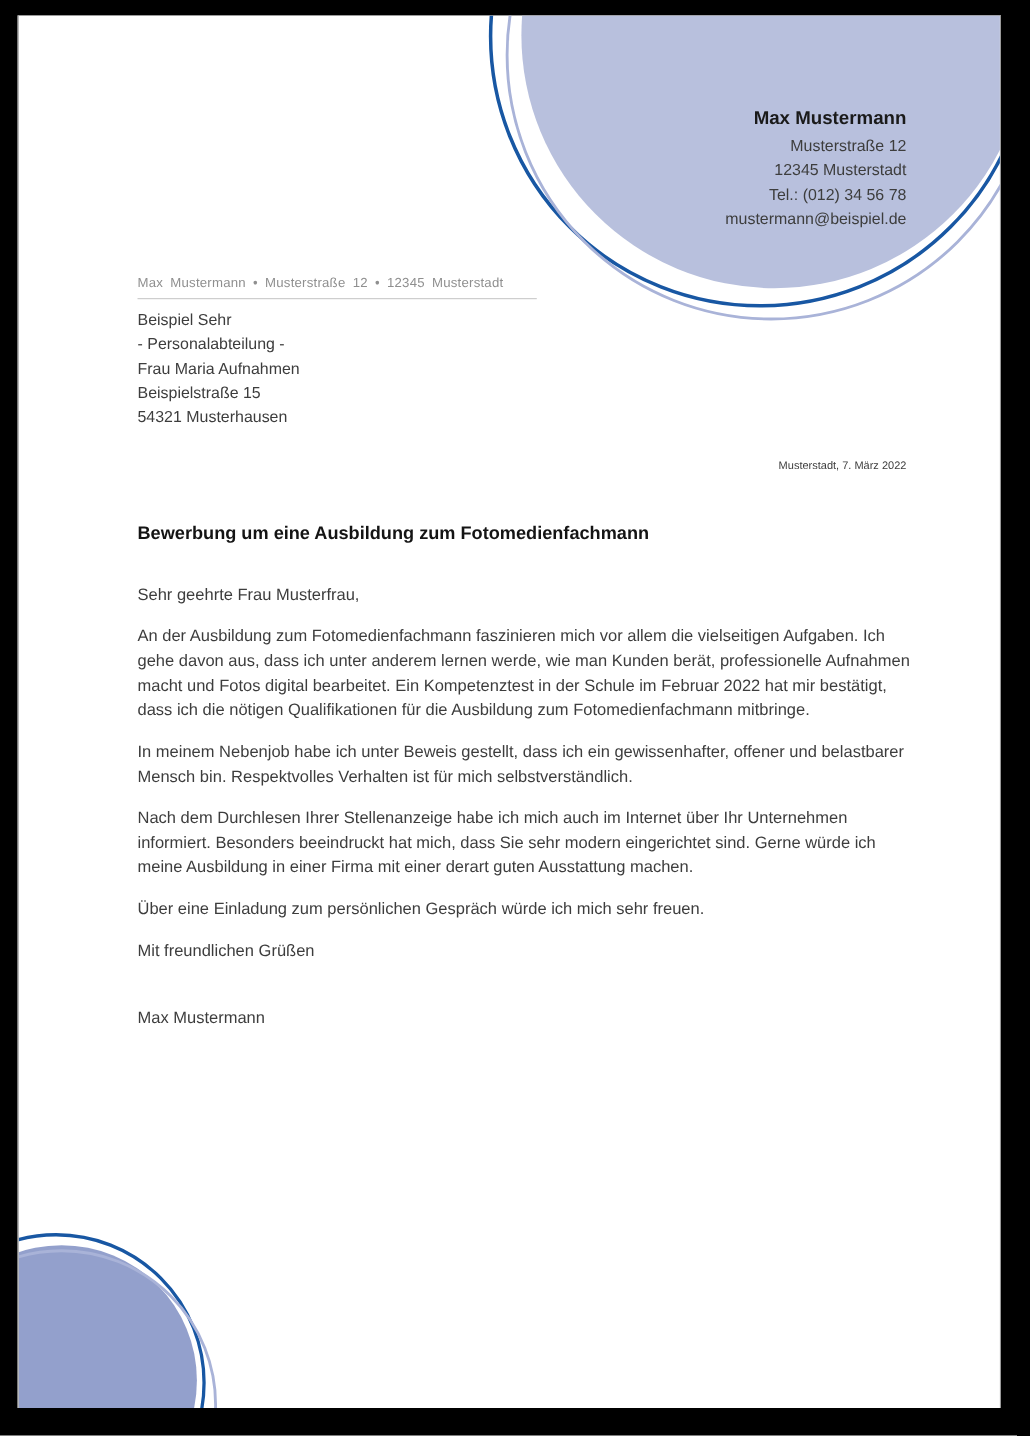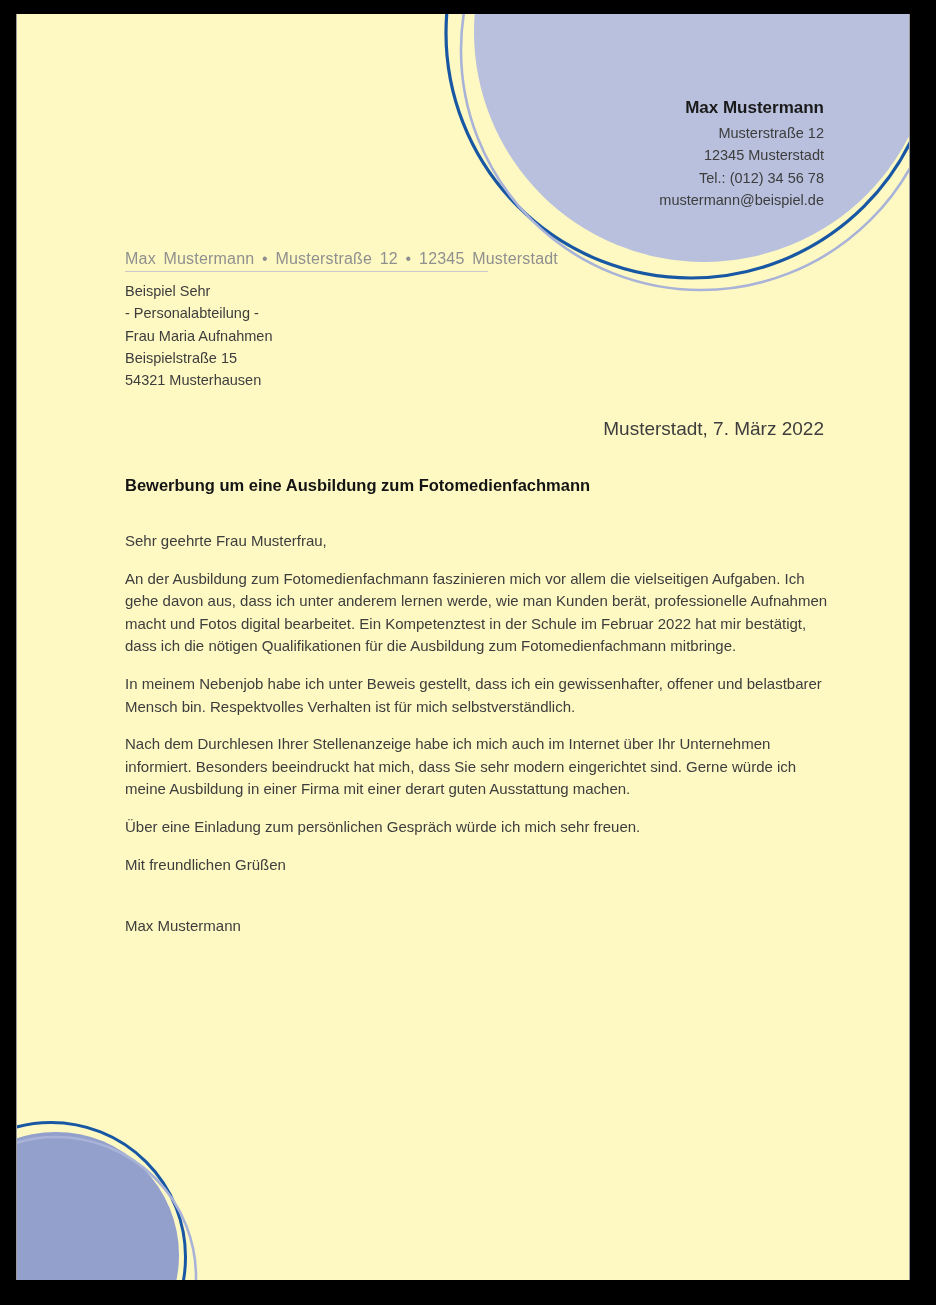--- a/index.html
+++ b/index.html
@@ -6,21 +6,21 @@
   html, body { margin: 0; padding: 0; }
   body {
     width: 936px; height: 1305px;
     background: #000000;
     position: relative;
     font-family: "Liberation Sans", "DejaVu Sans", sans-serif;
   }
   .paper {
     position: absolute; left: 16px; top: 14px;
     width: 894px; height: 1266px;
-    background: #fef9c3;
+    background: #ffffff;
     overflow: hidden;
     border-left: 1px solid #9a9a9a;
     border-right: 1px solid #9a9a9a;
   }
   .decor {
     position: absolute; left: 0; top: 0;
     width: 894px; height: 1266px;
     pointer-events: none;
   }
   .ring { fill: none; }
@@ -31,38 +31,38 @@
     color: #3d3d3d;
     font-size: 14.5px; line-height: 22.4px;
   }
   .sender-name {
     font-size: 17px; font-weight: 700; color: #1a1a1a;
     line-height: 24px; margin-bottom: 2px;
   }
 
   .return-line {
     position: absolute; left: 108px; top: 236px;
-    font-size: 16px; color: #8f8f8f;
+    font-size: 12px; color: #8f8f8f;
     word-spacing: 3px; letter-spacing: 0.2px;
     white-space: nowrap;
   }
   .return-rule {
     position: absolute; left: 108px; top: 257px;
     width: 363px; height: 1px;
     background: #c9c9c9;
   }
 
   .recipient-block {
     position: absolute; left: 108px; top: 266px;
     font-size: 14.5px; line-height: 22.3px; color: #3d3d3d;
   }
 
   .date-line {
     position: absolute; top: 404px; right: 85px;
-    font-size: 19px; color: #3d3d3d;
+    font-size: 10px; color: #3d3d3d;
     white-space: nowrap;
   }
 
   .subject-line {
     position: absolute; left: 108px; top: 462px;
     font-size: 16.5px; font-weight: 700; color: #141414;
     white-space: nowrap;
   }
 
   .letter-body {

